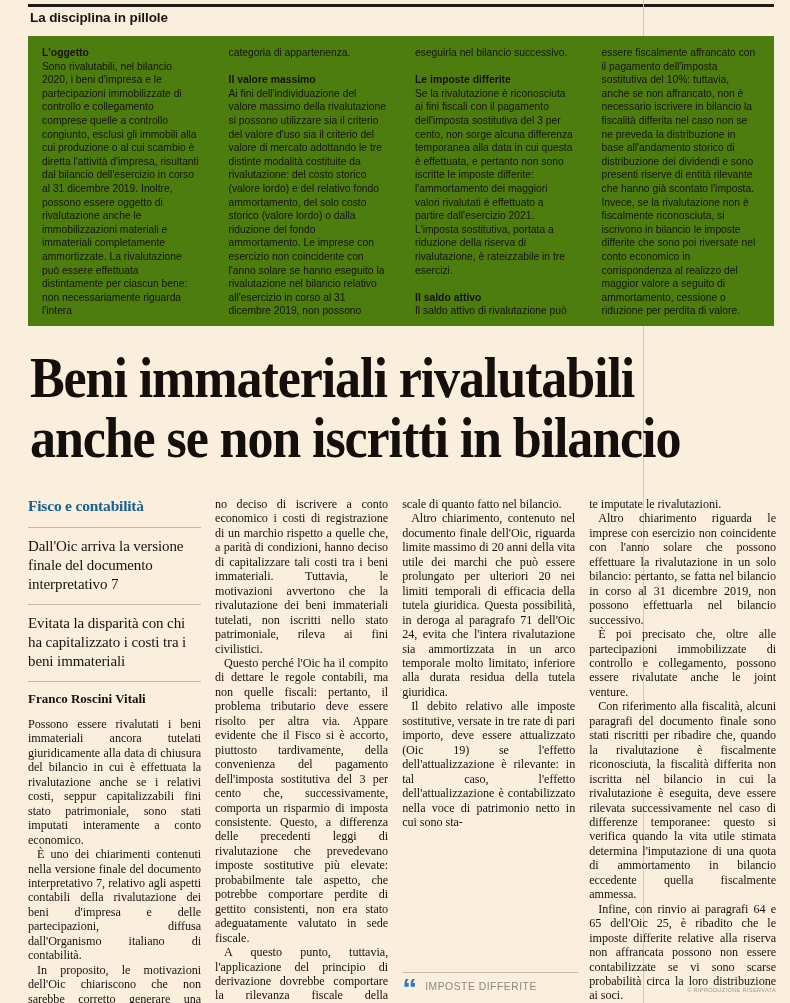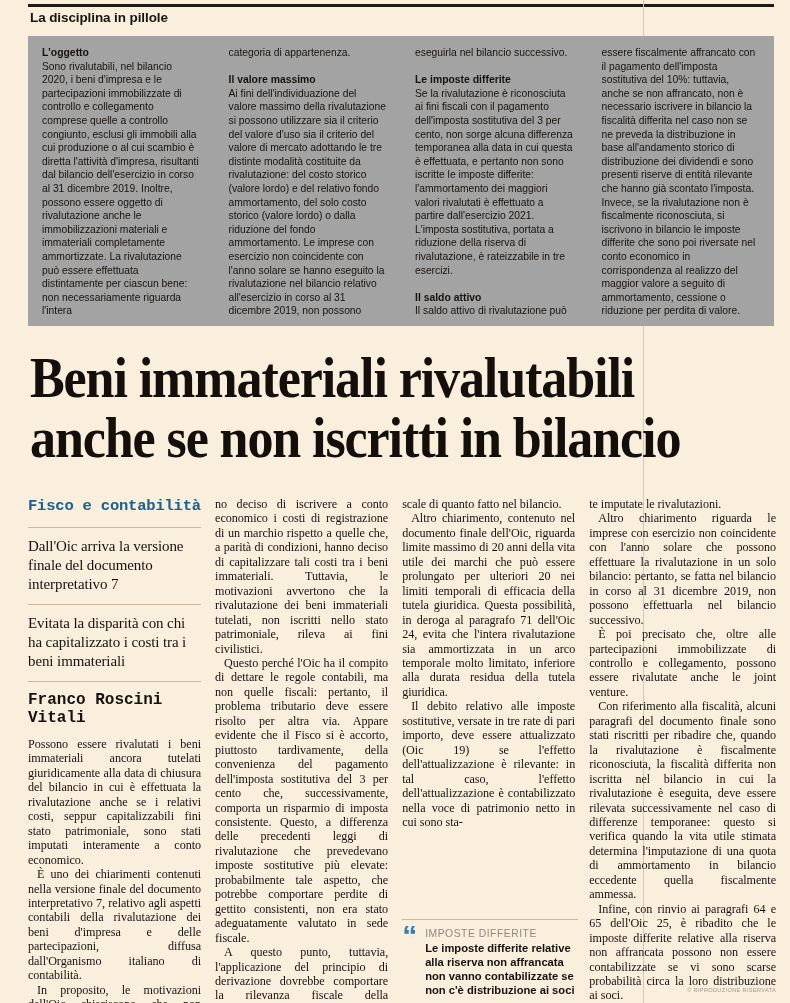--- a/index.html
+++ b/index.html
@@ -53,21 +53,21 @@
     color: #1a1410;
   }
 
   
   .factbox {
     position: absolute;
     left: 28px;
     top: 36px;
     width: 746px;
     height: 290px;
-    background: #a3a3a3;
+    background: #4d7c0f;
     box-sizing: border-box;
     padding: 10px 0 0 0;
     display: flex;
     gap: 0px;
   }
   .fb-col {
     width: 186.5px;
     box-sizing: border-box;
     padding: 0 14px 0 14px;
     font-family: "Liberation Sans", sans-serif;
@@ -113,44 +113,44 @@
   }
   .col {
     width: 190px;
     box-sizing: border-box;
     padding-right: 14px;
     position: relative;
   }
   .col.c4 { padding-right: 0; }
 
   .section-label {
-    font-family: Liberation Mono, monospace;
+    font-family: Liberation Serif, serif;
     font-weight: bold;
     font-size: 15.5px;
     color: #17628f;
     margin: 0 0 12px 0;
     letter-spacing: -0.2px;
   }
   .hr {
     border: 0;
     border-top: 1px solid #c9b9a2;
     margin: 0 0 9px 0;
   }
   .subhead {
     font-family: "Liberation Serif", serif;
     font-size: 15px;
     line-height: 19px;
     margin: 0 0 10px 0;
     color: #17120e;
     letter-spacing: -0.1px;
   }
   .byline {
-    font-family: Liberation Mono, monospace;
-    font-weight: bold;
-    font-size: 16px;
+    font-family: Liberation Serif, serif;
+    font-weight: bold;
+    font-size: 13px;
     margin: 0 0 10px 0;
     color: #17120e;
   }
 
   .bodytext {
     font-family: "Liberation Serif", serif;
     font-size: 12.15px;
     line-height: 14.45px;
     text-align: justify;
     color: #17120e;
@@ -283,21 +283,20 @@
       <div class="bodytext">
         <p class="noind">scale di quanto fatto nel bilancio.</p>
         <p>Altro chiarimento, contenuto nel documento finale dell'Oic, riguarda limite massimo di 20 anni della vita utile dei marchi che può essere prolungato per ulteriori 20 nei limiti temporali di efficacia della tutela giuridica. Questa possibilità, in deroga al paragrafo 71 dell'Oic 24, evita che l'intera rivalutazione sia ammortizzata in un arco temporale molto limitato, inferiore alla durata residua della tutela giuridica.</p>
         <p>Il debito relativo alle imposte sostitutive, versate in tre rate di pari importo, deve essere attualizzato (Oic 19) se l'effetto dell'attualizzazione è rilevante: in tal caso, l'effetto dell'attualizzazione è contabilizzato nella voce di patrimonio netto in cui sono sta-</p>
       </div>
 
       <div class="pullquote">
         <div class="qmark">“</div>
         <div class="pq-body">
           <p class="pq-label">IMPOSTE DIFFERITE</p>
-          <p class="pq-text">Le imposte differite relative alla riserva non affrancata non vanno contabilizzate se non c'è distribuzione ai soci</p>
         </div>
       </div>
     </div>
 
     <div class="col c4">
       <div class="bodytext">
         <p class="noind">te imputate le rivalutazioni.</p>
         <p>Altro chiarimento riguarda le imprese con esercizio non coincidente con l'anno solare che possono effettuare la rivalutazione in un solo bilancio: pertanto, se fatta nel bilancio in corso al 31 dicembre 2019, non possono effettuarla nel bilancio successivo.</p>
         <p>È poi precisato che, oltre alle partecipazioni immobilizzate di controllo e collegamento, possono essere rivalutate anche le joint venture.</p>
         <p>Con riferimento alla fiscalità, alcuni paragrafi del documento finale sono stati riscritti per ribadire che, quando la rivalutazione è fiscalmente riconosciuta, la fiscalità differita non iscritta nel bilancio in cui la rivalutazione è eseguita, deve essere rilevata successivamente nel caso di differenze temporanee: questo si verifica quando la vita utile stimata determina l'imputazione di una quota di ammortamento in bilancio eccedente quella fiscalmente ammessa.</p>

